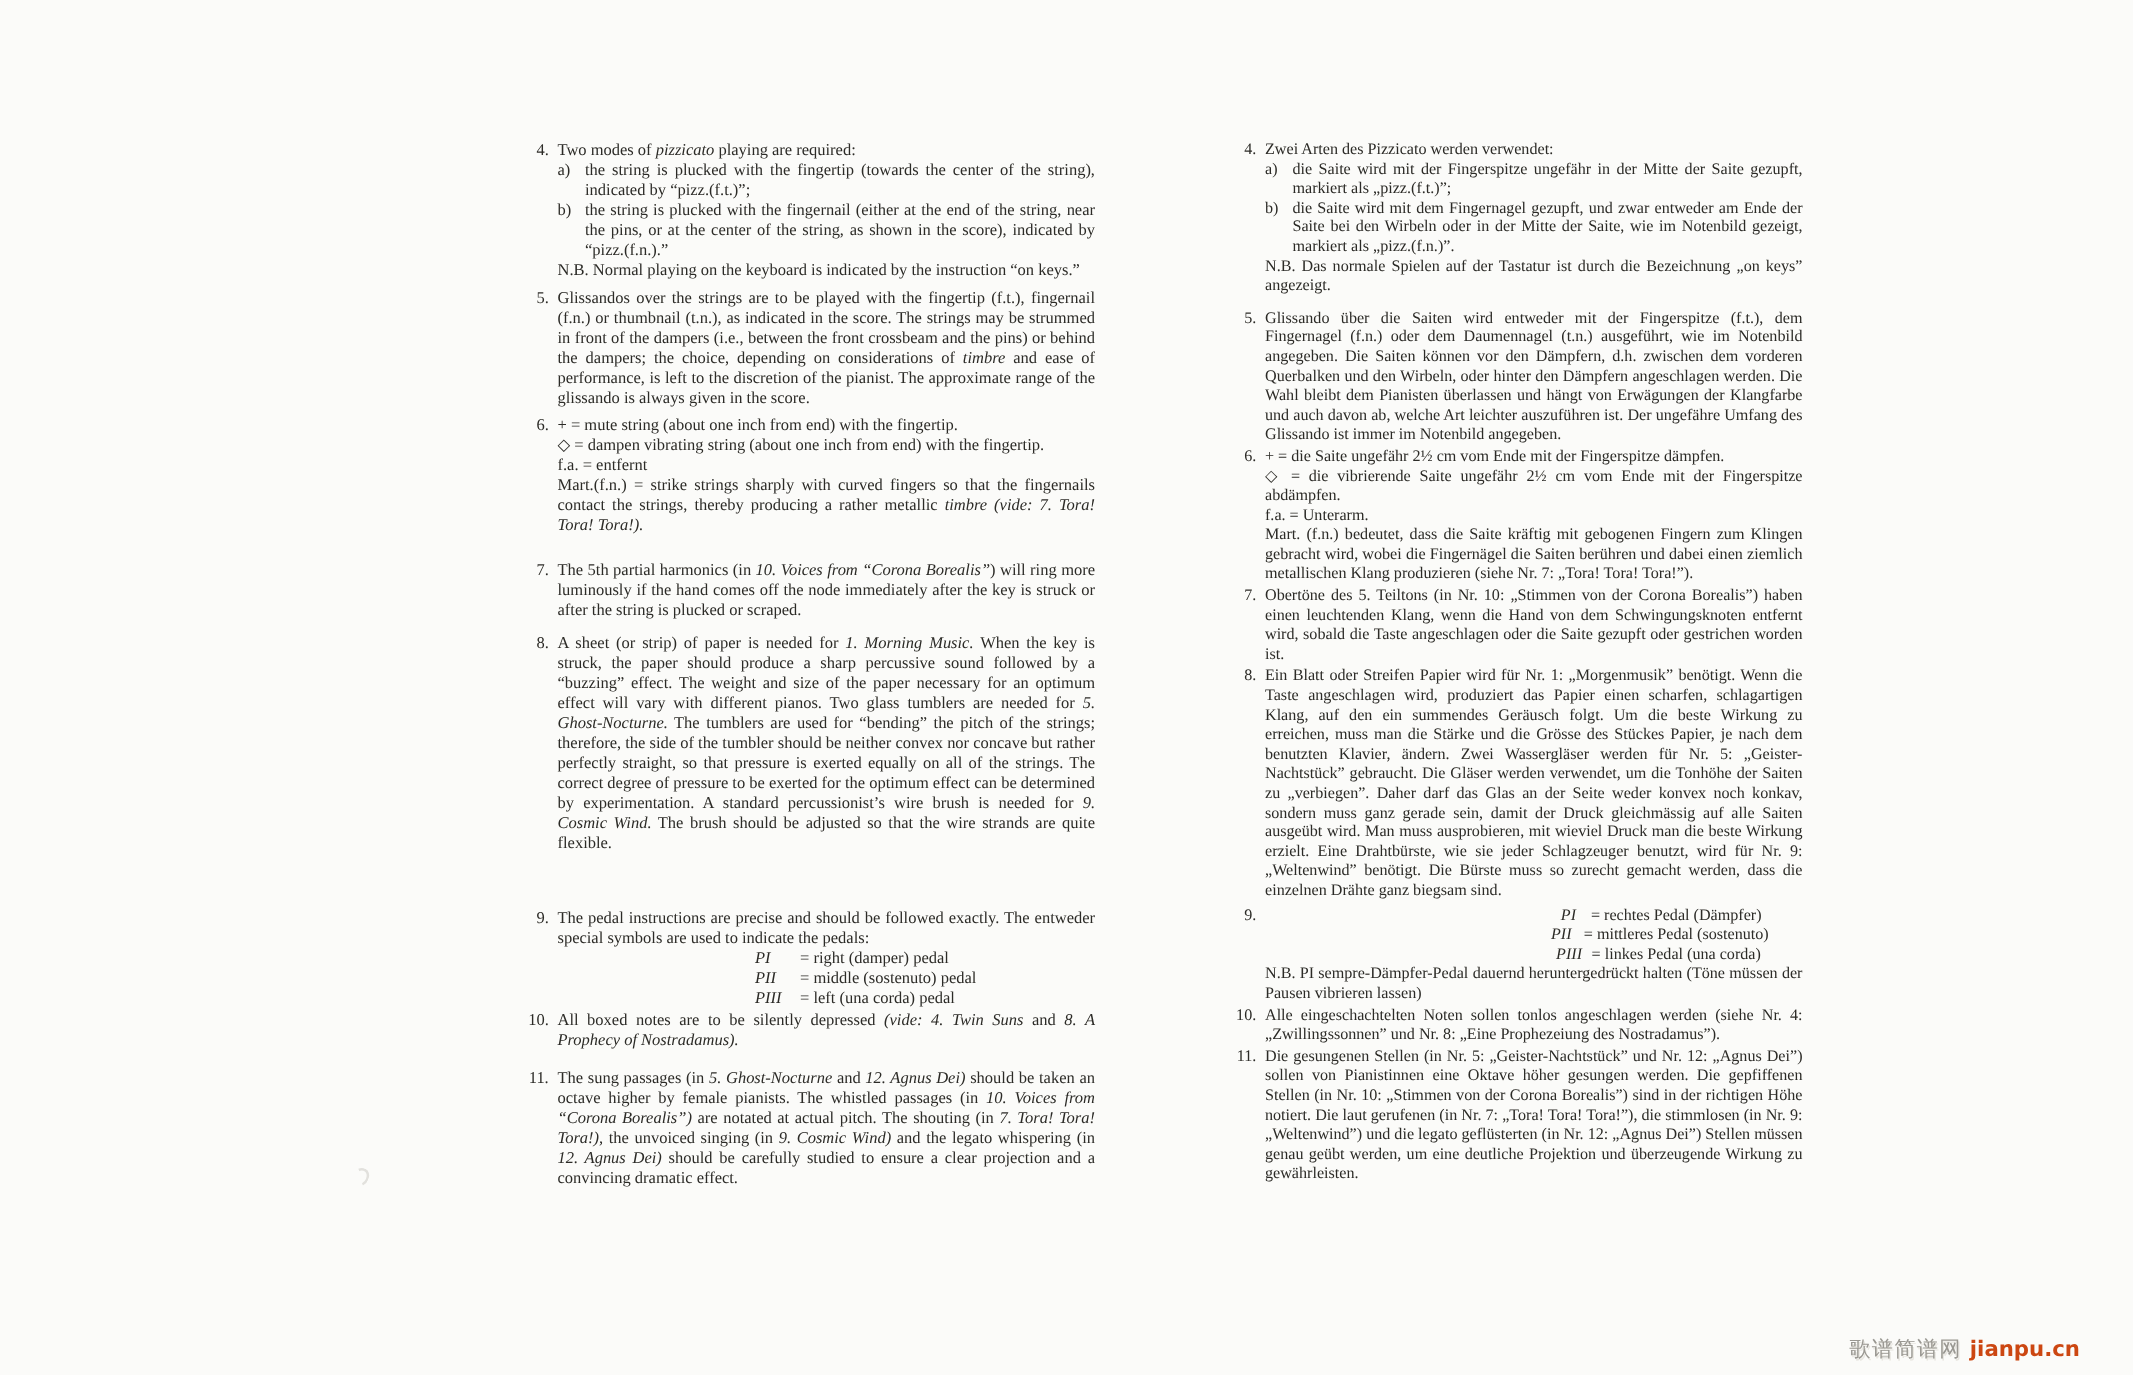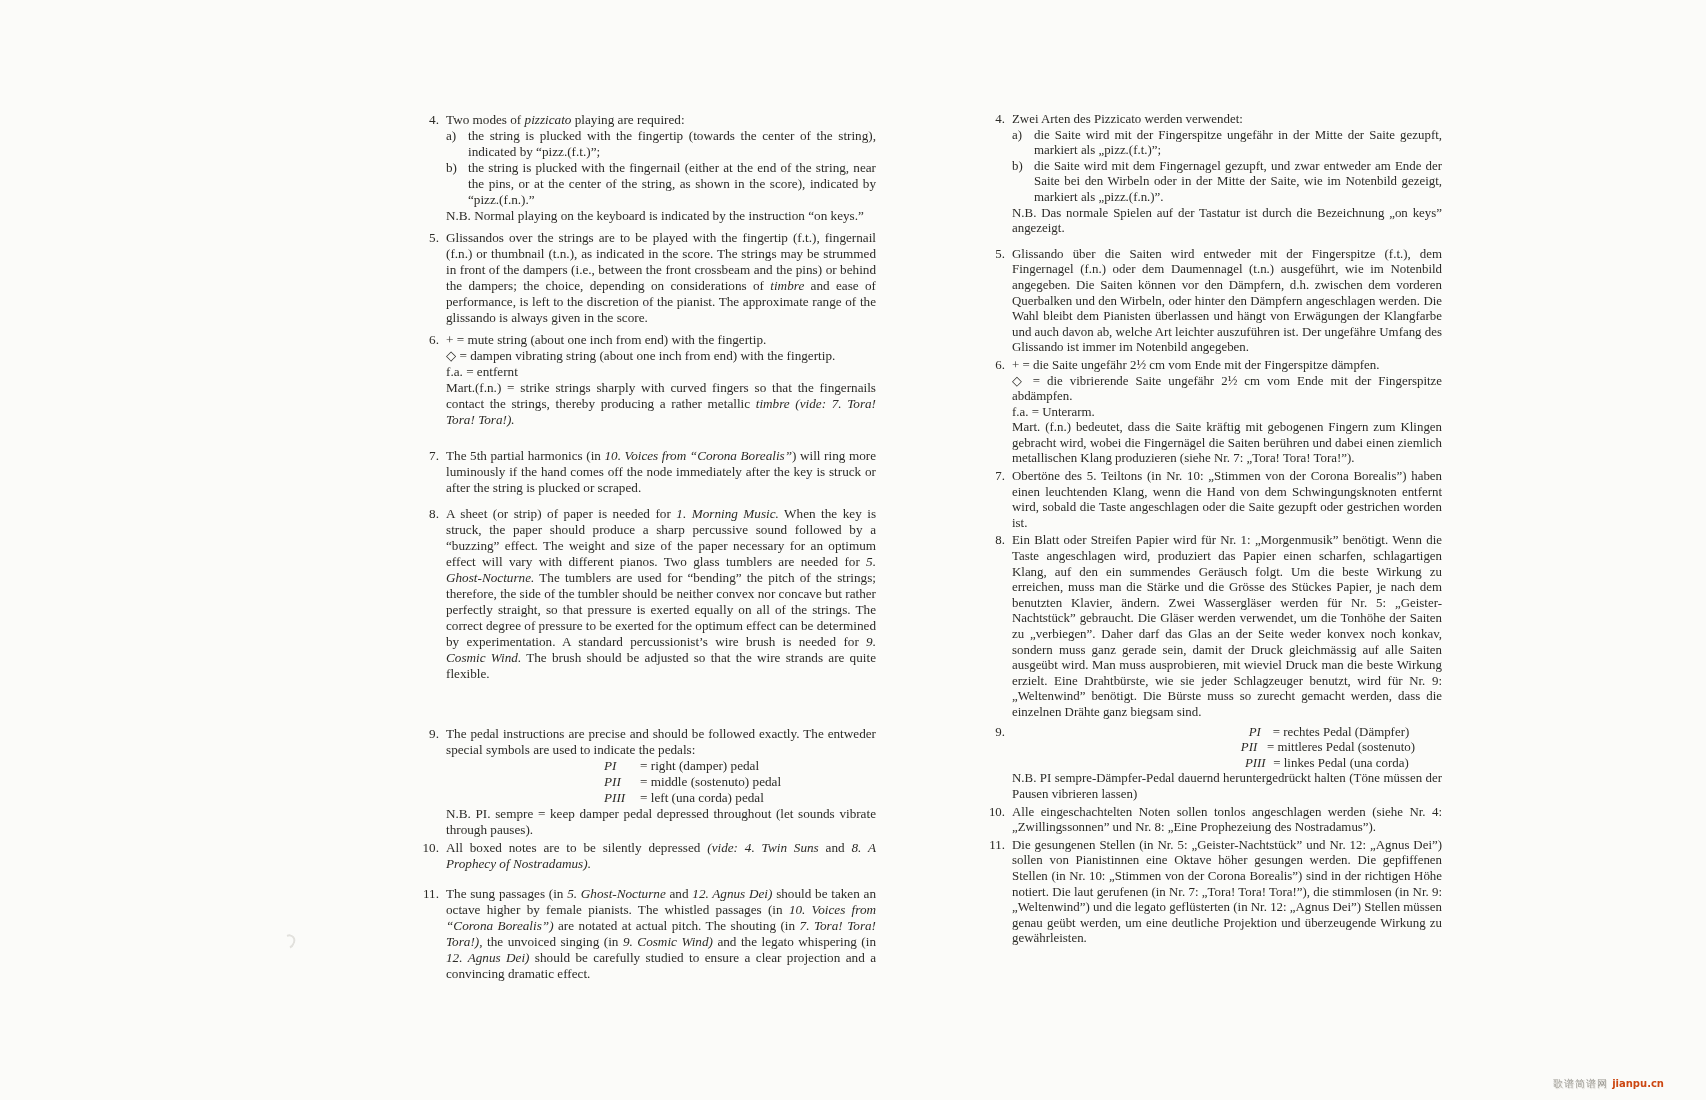--- a/index.html
+++ b/index.html
@@ -28,21 +28,21 @@
   .col-de .gap8{margin-top:2px}.col-de .gap9{margin-top:4px}.col-de .gap10{margin-top:2px}
   .col-de .gap11{margin-top:2px}
   .artifact{
     position:absolute;left:282px;top:934px;width:9px;height:11px;
     border:2px solid #e2e1dd;border-bottom-color:transparent;border-left-color:transparent;
     border-radius:60% 50% 55% 45%;transform:rotate(24deg);
   }
   .watermark{
     position:absolute;right:42px;bottom:9px;
     font-family:"DejaVu Sans","Liberation Sans",sans-serif;
-    font-size:10px;letter-spacing:1px;white-space:nowrap;
+    font-size:17px;letter-spacing:1px;white-space:nowrap;
   }
   .wm-name{color:#9a9892;text-shadow:1px 1px 0 #e8e6e0;}
   .wm-url{color:#cc4712;font-weight:bold;letter-spacing:0;}
 </style>
 </head>
 <body>
 
 <div class="col col-en">
 
   <div class="item">
@@ -81,21 +81,20 @@
     <span class="num">8.</span>
     <p>A sheet (or strip) of paper is needed for <i>1. Morning Music.</i> When the key is struck, the paper should produce a sharp percussive sound followed by a “buzzing” effect. The weight and size of the paper necessary for an optimum effect will vary with different pianos. Two glass tumblers are needed for <i>5. Ghost-Nocturne.</i> The tumblers are used for “bending” the pitch of the strings; therefore, the side of the tumbler should be neither convex nor concave but rather perfectly straight, so that pressure is exerted equally on all of the strings. The correct degree of pressure to be exerted for the optimum effect can be determined by experimentation. A standard percussionist’s wire brush is needed for <i>9. Cosmic Wind.</i> The brush should be adjusted so that the wire strands are quite flexible.</p>
   </div>
 
   <div class="item gap9">
     <span class="num">9.</span>
     <p>The pedal instructions are precise and should be followed exactly. The entweder special symbols are used to indicate the pedals:</p>
     <div class="pedal"><span class="sym">PI</span><span>= right (damper) pedal</span></div>
     <div class="pedal"><span class="sym">PII</span><span>= middle (sostenuto) pedal</span></div>
     <div class="pedal"><span class="sym">PIII</span><span>= left (una corda) pedal</span></div>
-    <p>N.B. PI. sempre = keep damper pedal depressed throughout (let sounds vibrate through pauses).</p>
   </div>
 
   <div class="item gap10">
     <span class="num">10.</span>
     <p>All boxed notes are to be silently depressed <i>(vide: 4. Twin Suns</i> and <i>8. A Prophecy of Nostradamus).</i></p>
   </div>
 
   <div class="item gap11">
     <span class="num">11.</span>
     <p>The sung passages (in <i>5. Ghost-Nocturne</i> and <i>12. Agnus Dei)</i> should be taken an octave higher by female pianists. The whistled passages (in <i>10. Voices from “Corona Borealis”)</i> are notated at actual pitch. The shouting (in <i>7. Tora! Tora! Tora!),</i> the unvoiced singing (in <i>9. Cosmic Wind)</i> and the legato whispering (in <i>12. Agnus Dei)</i> should be carefully studied to ensure a clear projection and a convincing dramatic effect.</p>

